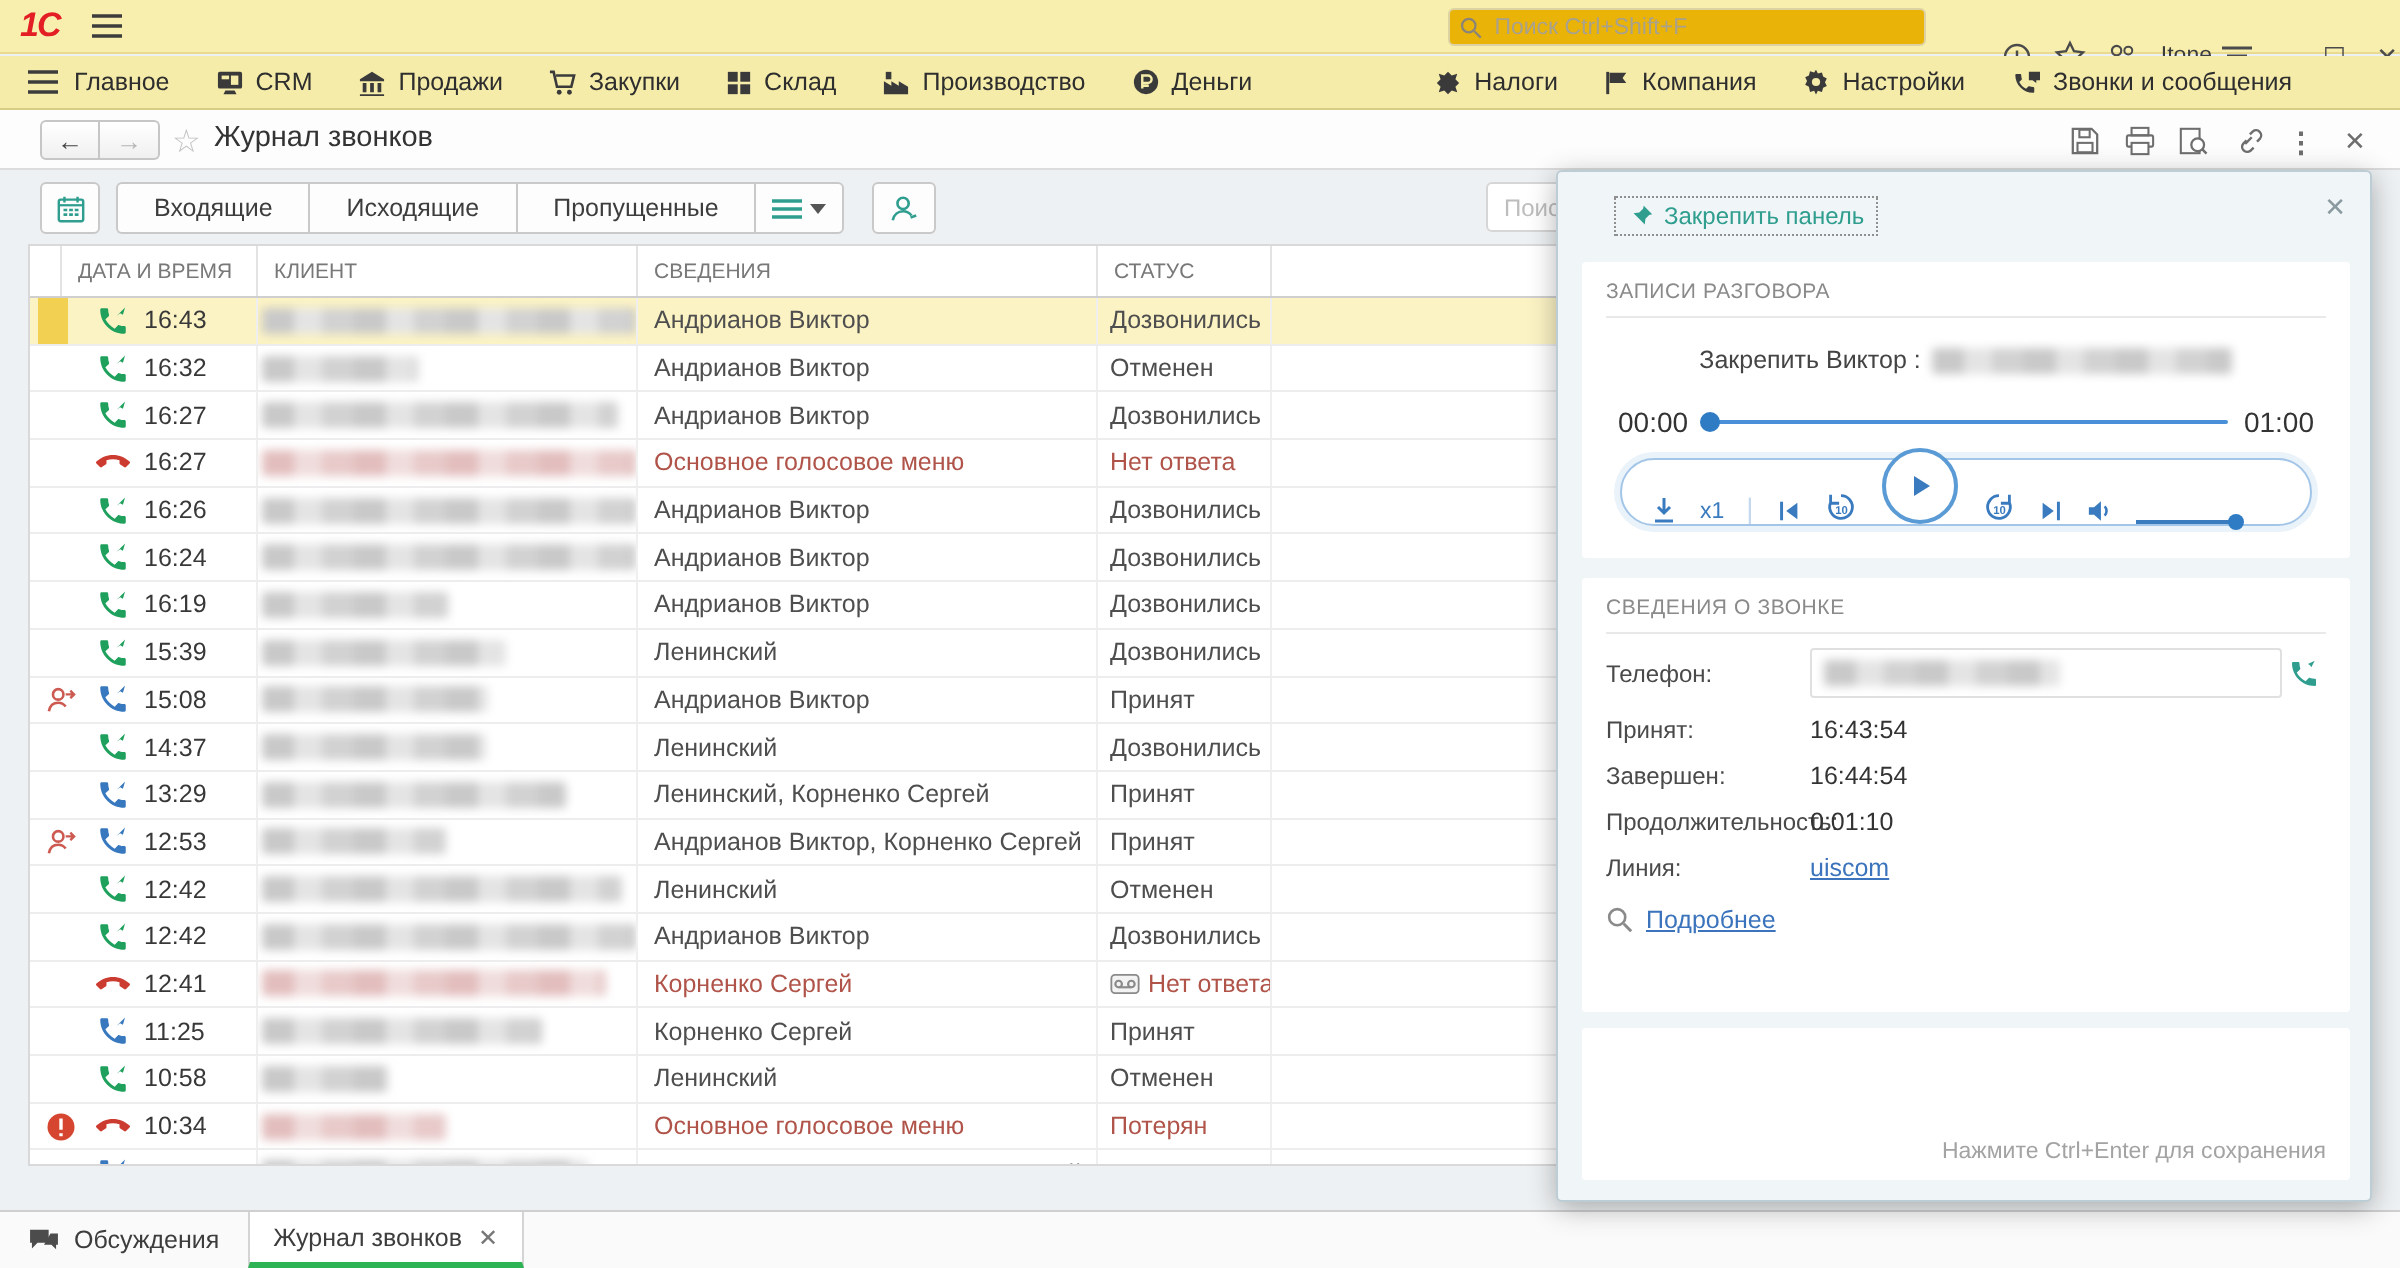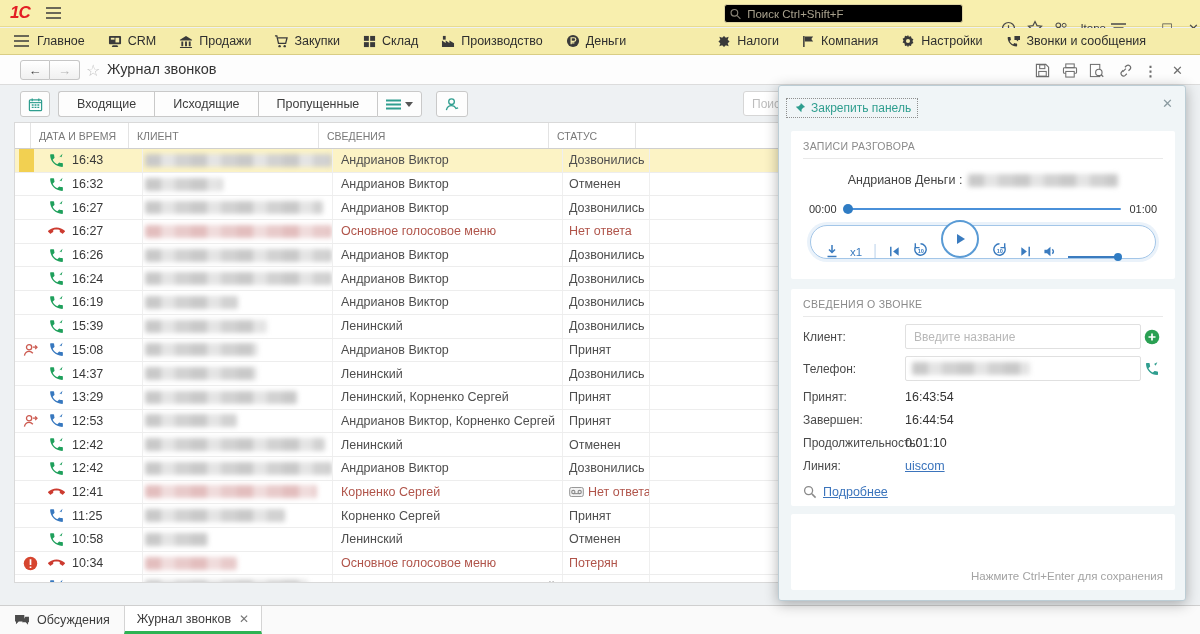--- a/index.html
+++ b/index.html
@@ -10,21 +10,21 @@
     --redtext:#b0544a; --link:#3b74bc; --sel:#fcf3c5; --tabgreen:#2db353;
     --titlebar:#f8efae; --menubar:#f5ecaa;
   }
   svg{display:block}
   
   .titlebar{position:absolute;left:0;top:0;width:1200px;height:27px;background:var(--titlebar);
     display:flex;align-items:center;border-bottom:1px solid #e8db90;}
   .logo1c{font-weight:bold;font-style:italic;font-size:17px;color:#e31e24;margin:0 10px 0 10px;letter-spacing:-1px;}
   .tb-burger{margin:0 10px 0 6px;cursor:pointer;}
   .tb-title{font-size:12.5px;color:#3c3c3c;white-space:nowrap;}
-  .tb-search{position:absolute;left:724px;top:4px;width:239px;height:19px;background:#000000;
+  .tb-search{position:absolute;left:724px;top:4px;width:239px;height:19px;background:#eab308;
     border:1px solid #ddd3a2;border-radius:3px;display:flex;align-items:center;padding:0 5px;}
   .tb-search input{border:none;outline:none;background:transparent;font-size:11.5px;color:#6b6557;width:100%;}
   .tb-search input::placeholder{color:#a8a18d;}
   .tb-ico{position:absolute;top:18px;width:20px;height:20px;display:flex;align-items:center;justify-content:flex-end;cursor:pointer;color:#4a4a4a;}
   .winglyph{font-size:13px;color:#4a4a4a;}
   
   .menubar{position:absolute;left:0;top:28px;width:1200px;height:27px;background:var(--menubar);
     display:flex;align-items:center;border-bottom:1px solid #d9cd85;}
   .mb-burger{margin:0 8px 0 14px;cursor:pointer;}
   .menu-item{display:flex;align-items:center;gap:6px;margin-right:23px;cursor:pointer;}
@@ -67,45 +67,45 @@
   .th.h-date{width:98px;}
   .th.h-client{width:190px;}
   .th.h-emp{width:230px;}
   .th.h-status{width:87px;}
   .th.h-talk{flex:1;border-right:none;margin-top:48px;}
   .trow{display:flex;height:23.7px;border-bottom:1px solid #ededed;position:relative;background:#fff;cursor:pointer;}
   .trow.sel{background:var(--sel);}
   .marker{position:absolute;left:4px;top:0;bottom:0;width:15px;background:#f2d051;}
   .cell{display:flex;align-items:center;font-size:12.5px;color:#4e4e4e;overflow:hidden;white-space:nowrap;
     border-right:1px solid #efefef;}
-  .c0{width:128px;position:relative;}
+  .c0{width:114px;position:relative;}
   .c1{width:190px;padding-left:2px;}
   .c2{width:230px;padding-left:8px;}
   .c3{width:87px;padding-left:6px;gap:4px;}
   .c4{flex:1;border-right:none;}
   .cell.red{color:var(--redtext);}
   .flagic{position:absolute;left:6px;width:18px;height:18px;display:flex;align-items:center;justify-content:center;}
   .callic{position:absolute;left:32px;width:18px;height:18px;display:flex;align-items:center;justify-content:center;}
   .time{position:absolute;left:57px;color:#383838;}
   .blur{display:inline-block;height:13px;border-radius:2px;filter:blur(2.5px);
     background:repeating-linear-gradient(90deg,#c9c9c9 0 16px,#e4e4e4 16px 30px,#d2d2d2 30px 46px);}
   .blur.pink{background:repeating-linear-gradient(90deg,#e3bebe 0 16px,#f0dcdc 16px 30px,#e8caca 30px 46px);}
   
   .panel{position:absolute;left:778px;top:85px;width:408px;height:516px;background:#f0f5f7;
     border:1px solid #bccdd5;border-radius:3px;box-shadow:0 3px 14px rgba(0,0,0,.3);z-index:10;}
   .panel-close{position:absolute;right:12px;top:10px;color:#8a9aa0;font-size:13px;cursor:pointer;}
-  .pinbtn{position:absolute;left:7px;top:12px;display:flex;align-items:center;gap:5px;
+  .pinbtn{position:absolute;left:28px;top:12px;display:flex;align-items:center;gap:5px;
     border:1px dotted #8f8f8f;padding:2px 6px;cursor:pointer;}
   .pinbtn .plbl{font-size:12px;color:var(--accent);}
   .card{position:absolute;left:12px;width:384px;background:#fff;border-radius:2px;padding:9px 12px;}
   .card-h{font-size:10.5px;color:#8a8a8a;letter-spacing:.3px;padding-bottom:6px;border-bottom:1px solid #e9e9e9;}
   .card1{top:45px;height:148px;}
   .rec-title{display:flex;align-items:center;justify-content:center;gap:6px;margin-top:14px;font-size:12.5px;color:#444;}
   .sliderrow{display:flex;align-items:center;gap:8px;margin-top:16px;padding:0 6px;}
-  .sl-time{font-size:11px;color:#333;}
+  .sl-time{font-size:14px;color:#333;}
   .sl-track{flex:1;height:2px;background:#4a90d9;border-radius:1px;position:relative;}
   .sl-knob{position:absolute;left:-2px;top:-4px;width:10px;height:10px;border-radius:50%;background:#2f7cc4;}
   .player{margin:10px auto 0;width:346px;height:34px;border:1px solid #a3c6e8;border-radius:17px;
     box-shadow:0 0 0 3px #eaf2fa;display:flex;align-items:flex-end;padding:0 14px;gap:11px;background:#fff;}
   .pbtn{display:flex;align-items:center;justify-content:center;cursor:pointer;}
   .pspeed{font-size:11.5px;color:#3a7bbf;cursor:pointer;}
   .psep{color:#c5d9ee;font-size:14px;}
   .playcirc{width:38px;height:38px;border-radius:50%;border:2px solid #5a9bd5;background:#fff;
     display:flex;align-items:center;justify-content:center;margin:0 1px;flex:none;cursor:pointer;}
   .vol-track{width:52px;height:2px;background:#3a7bbf;position:relative;cursor:pointer;}
@@ -731,21 +731,21 @@
     <span class="pinbtn">
       <svg width="13" height="13" viewBox="0 0 14 14">
           <path d="M8.5 1l4.5 4.5-1.6.4-2 2L9 11 6 8 2.5 11.5 1 13l1.5-1.5L6 8 3 5l3.1-.4 2-2z" fill="#2f9e8f"></path>
         </svg>
       <span class="plbl">Закрепить панель</span>
     </span>
 
     <div class="card card1">
       <div class="card-h">ЗАПИСИ РАЗГОВОРА</div>
       <div class="rec-title">
-        <span>Андрианов Деньги :</span>
+        <span>Закрепить Виктор :</span>
         <span class="blur" style="width:150px"></span>
       </div>
       <div class="sliderrow">
         <span class="sl-time">00:00</span>
         <span class="sl-track">
             <span class="sl-knob"></span>
           </span>
         <span class="sl-time">01:00</span>
       </div>
       <div class="player">
@@ -795,32 +795,20 @@
             </svg>
           </span>
         <span class="vol-track">
             <span class="vol-knob"></span>
           </span>
       </div>
     </div>
 
     <div class="card card2">
       <div class="card-h">СВЕДЕНИЯ О ЗВОНКЕ</div>
-      <div class="frow">
-        <span class="flabel">Клиент:</span>
-        <span class="finput">
-            <input placeholder="Введите название" style="">
-          </span>
-        <span class="fic">
-            <svg width="16" height="16" viewBox="0 0 16 16">
-              <circle cx="8" cy="8" r="7.3" fill="#2aa053"></circle>
-              <path d="M8 4.5v7M4.5 8h7" stroke="#fff" stroke-width="1.7"></path>
-            </svg>
-          </span>
-      </div>
       <div class="frow">
         <span class="flabel">Телефон:</span>
         <span class="finput">
             <span class="blur" style="width:118px"></span>
           </span>
         <span class="fic">
             <svg width="16" height="16" viewBox="0 0 24 24">
               <path d="M6.6 10.8c1.4 2.8 3.8 5.1 6.6 6.6l2.2-2.2c.3-.3.7-.4 1-.2 1.1.4 2.3.6 3.6.6.6 0 1 .4 1 1V20c0 .6-.4 1-1 1C10.6 21 3 13.4 3 4c0-.6.4-1 1-1h3.6c.6 0 1 .4 1 1 0 1.2.2 2.4.6 3.6.1.3 0 .7-.2 1z" fill="#2f9e8f"></path>
               <path d="M15 4.5l5-2.5-2.5 5-1-1.5z" fill="#2f9e8f"></path>
             </svg>

